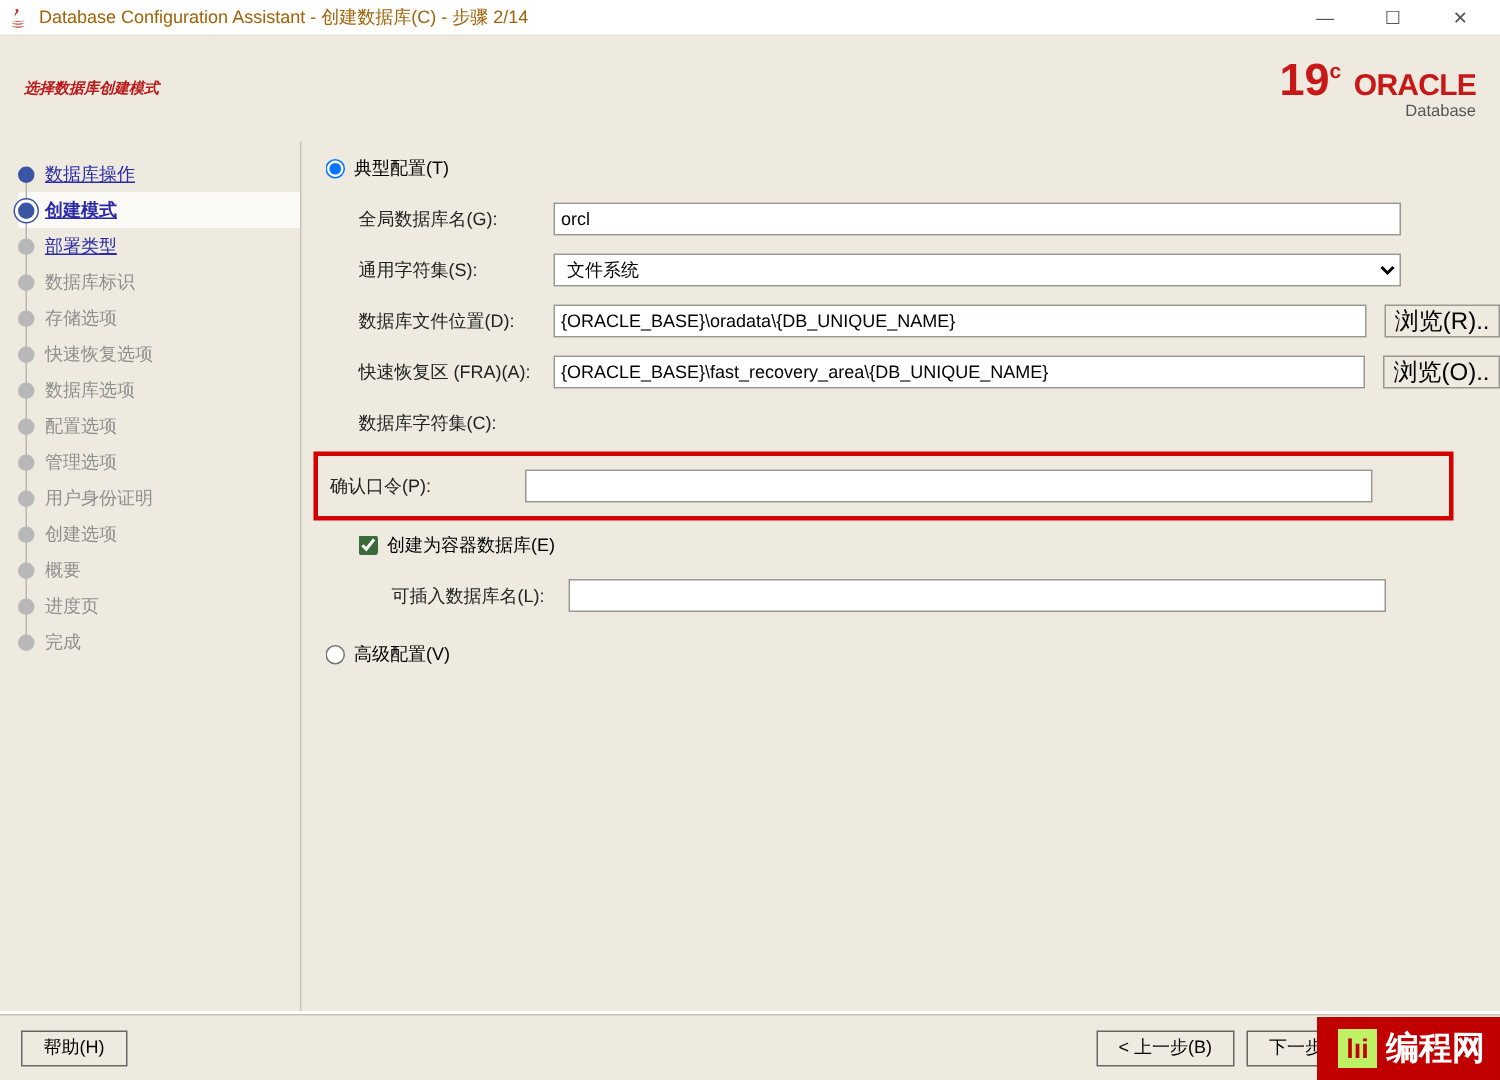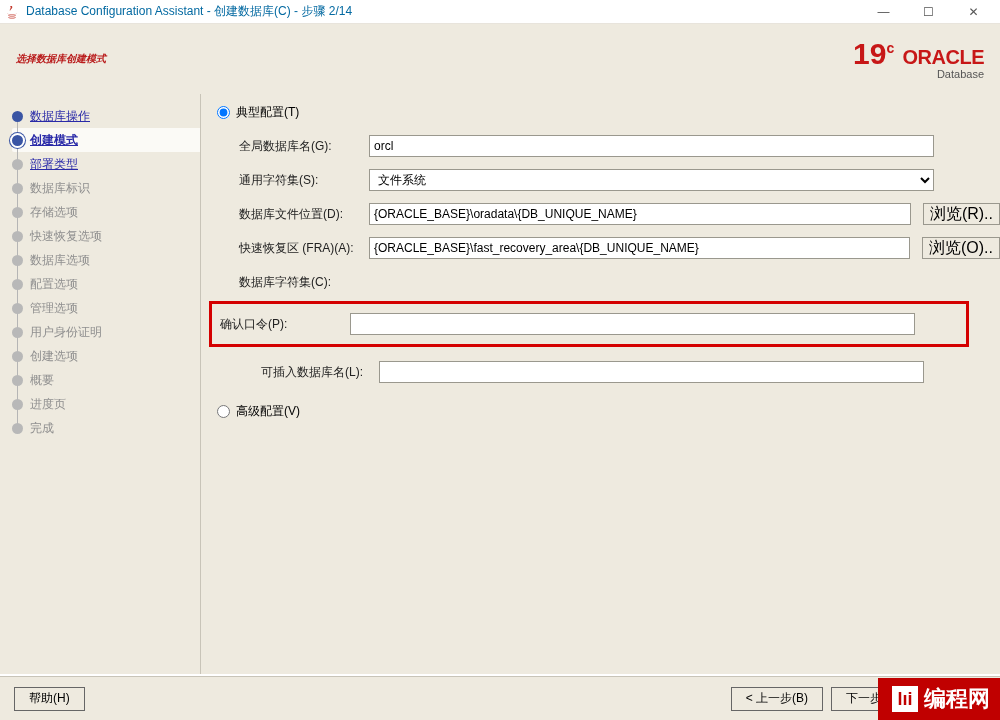--- a/index.html
+++ b/index.html
@@ -17,21 +17,21 @@
   background: #fff;
   border-bottom: 1px solid #e8e4dc;
   display: flex;
   align-items: center;
   padding: 0 4px;
 }
 .titlebar .java-icon {
   width: 16px; height: 16px;
   margin-right: 6px;
 }
-.titlebar .title-text { color: #0369a1; font-size: 12px; text-align: center; }
+.titlebar .title-text { color: #a16207; font-size: 12px; text-align: center; }
 .titlebar .win-controls {
   margin-left: auto;
   display: flex;
   gap: 0;
 }
 .win-btn {
   width: 45px; height: 22px;
   display: flex; align-items: center; justify-content: center;
   color: #555;
 }
@@ -210,21 +210,21 @@
   font-weight: bold;
   font-size: 22px;
   padding: 6px 10px 6px 14px;
   display: flex;
   align-items: center;
   gap: 6px;
   z-index: 10;
 }
 .watermark .wm-icon {
   width: 26px; height: 26px;
-  background: #ffffff;
+  background: #bef264;
   color: #c00000;
   display: flex;
   align-items: center;
   justify-content: center;
   font-size: 18px;
 }
 </style>
 </head>
 <body>
 
@@ -357,20 +357,24 @@
       </div>
     </div>
 
     <div class="highlight-box">
       <div class="form-row">
         <div class="form-label">确认口令(P):</div>
         <div class="form-input"><input type="password" style=""></div>
       </div>
     </div>
 
+    <div class="cb-row">
+      <input type="checkbox" checked="" style="">
+      <span>创建为容器数据库(E)</span>
+    </div>
 
     <div class="form-grid" style="margin-left:44px;">
       <div class="form-row">
         <div class="form-label" style="width:118px;">可插入数据库名(L):</div>
         <div class="form-input" style="max-width:545px;"><input type="text" value="" style=""></div>
       </div>
     </div>
 
     <div class="radio-row" style="margin-top:14px;">
       <input type="radio" name="cfg" style="">

